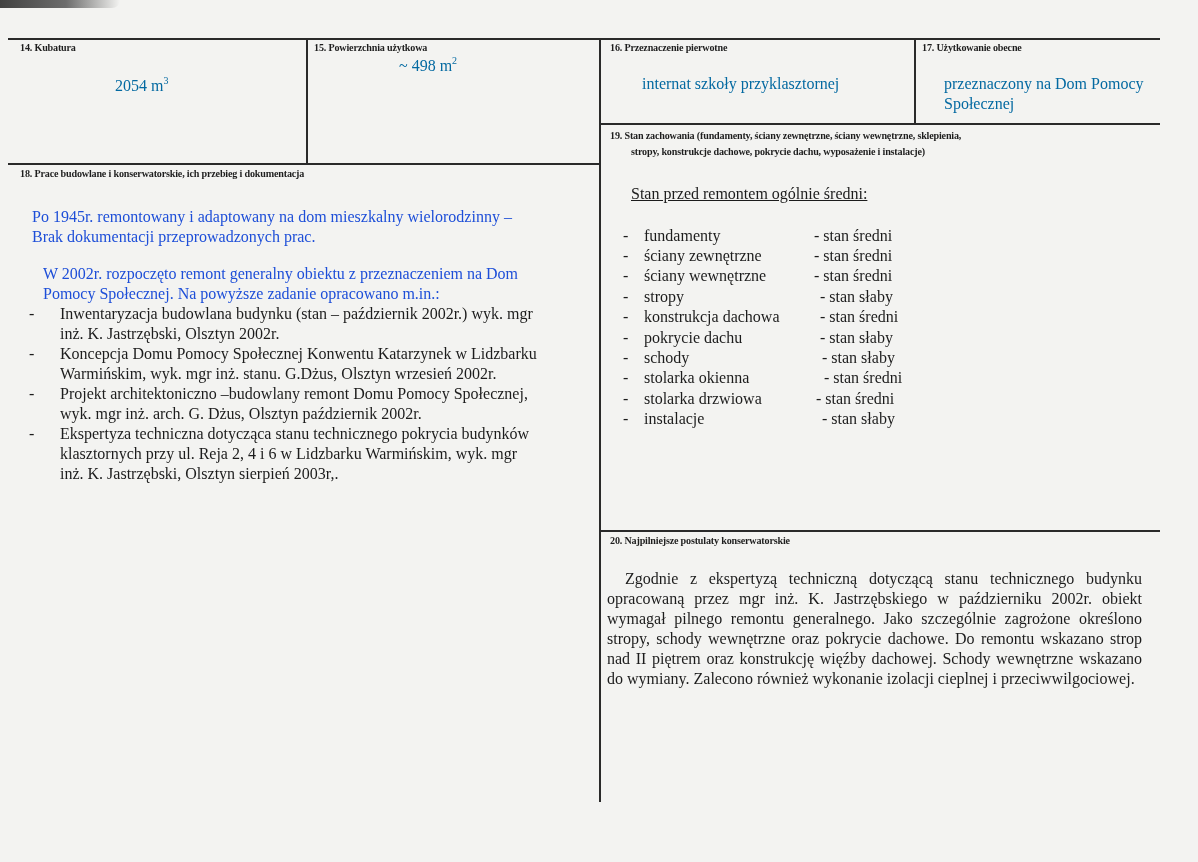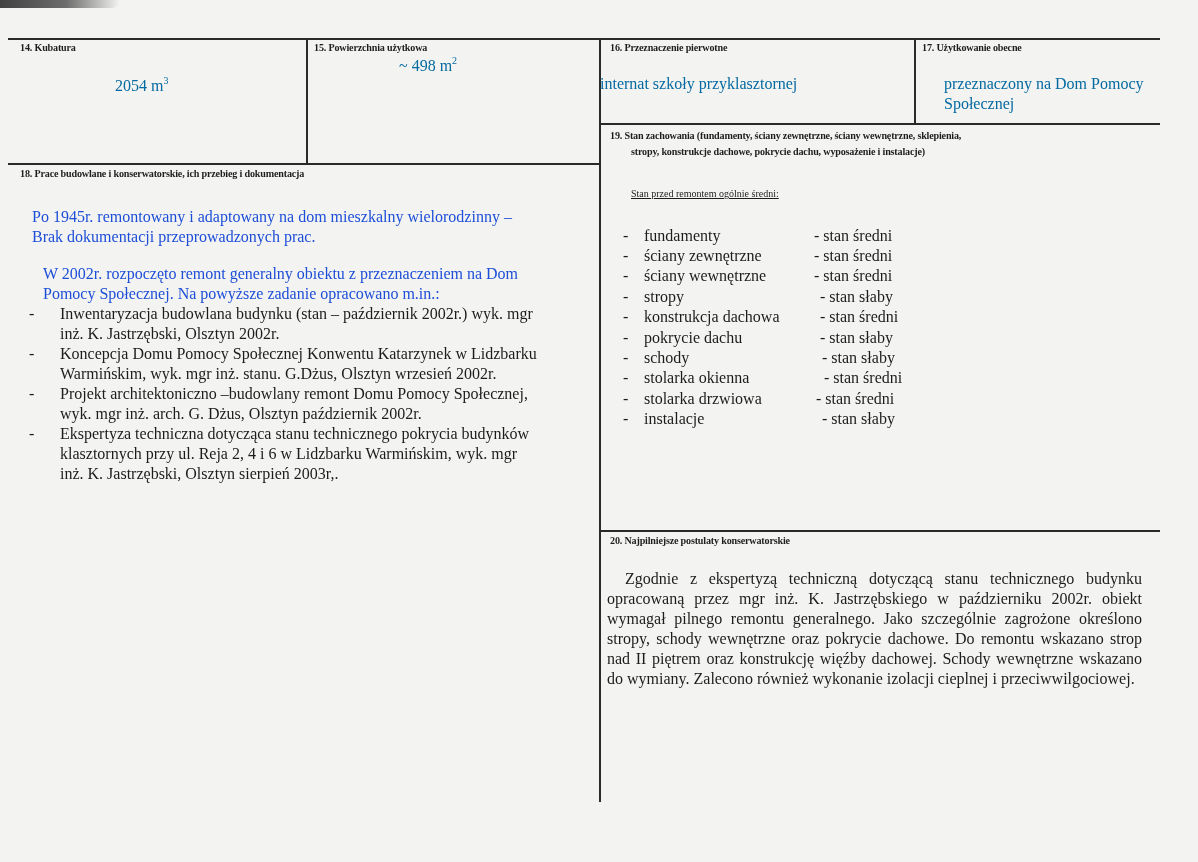--- a/index.html
+++ b/index.html
@@ -73,21 +73,21 @@
     font-size: 16px;
     line-height: 20px;
   }
   ul.dash-list li .dash {
     position: absolute;
     left: 3px;
     top: 0;
   }
   .state-heading {
     position: absolute;
-    font-size: 10px;
+    font-size: 16px;
     text-decoration: underline;
     line-height: 20px;
     text-align: right;
   }
   .state-row {
     position: absolute;
     left: 620px;
     height: 20px;
     font-size: 16px;
     line-height: 20px;
@@ -126,21 +126,21 @@
 
 <section>
   <div class="label" style="left:314px; top:41px;">15. Powierzchnia użytkowa</div>
   <div class="value" style="left:399px; top:56px;">
     <span>~ 498 m</span><sup>2</sup>
   </div>
 </section>
 
 <section>
   <div class="label" style="left:610px; top:41px;">16. Przeznaczenie pierwotne</div>
-  <div class="value" style="left:600px; top:74px;">internat szkoły przyklasztornej</div>
+  <div class="value" style="left:642px; top:74px;">internat szkoły przyklasztornej</div>
 </section>
 
 <section>
   <div class="label" style="left:922px; top:41px;">17. Użytkowanie obecne</div>
   <div class="value" style="left:944px; top:74px;text-align:center;">przeznaczony na Dom Pomocy</div>
   <div class="value" style="left:944px; top:94px;">Społecznej</div>
 </section>
 
 <section>
   <div class="label" style="left:20px; top:167px;">18. Prace budowlane i konserwatorskie, ich przebieg i dokumentacja</div>

